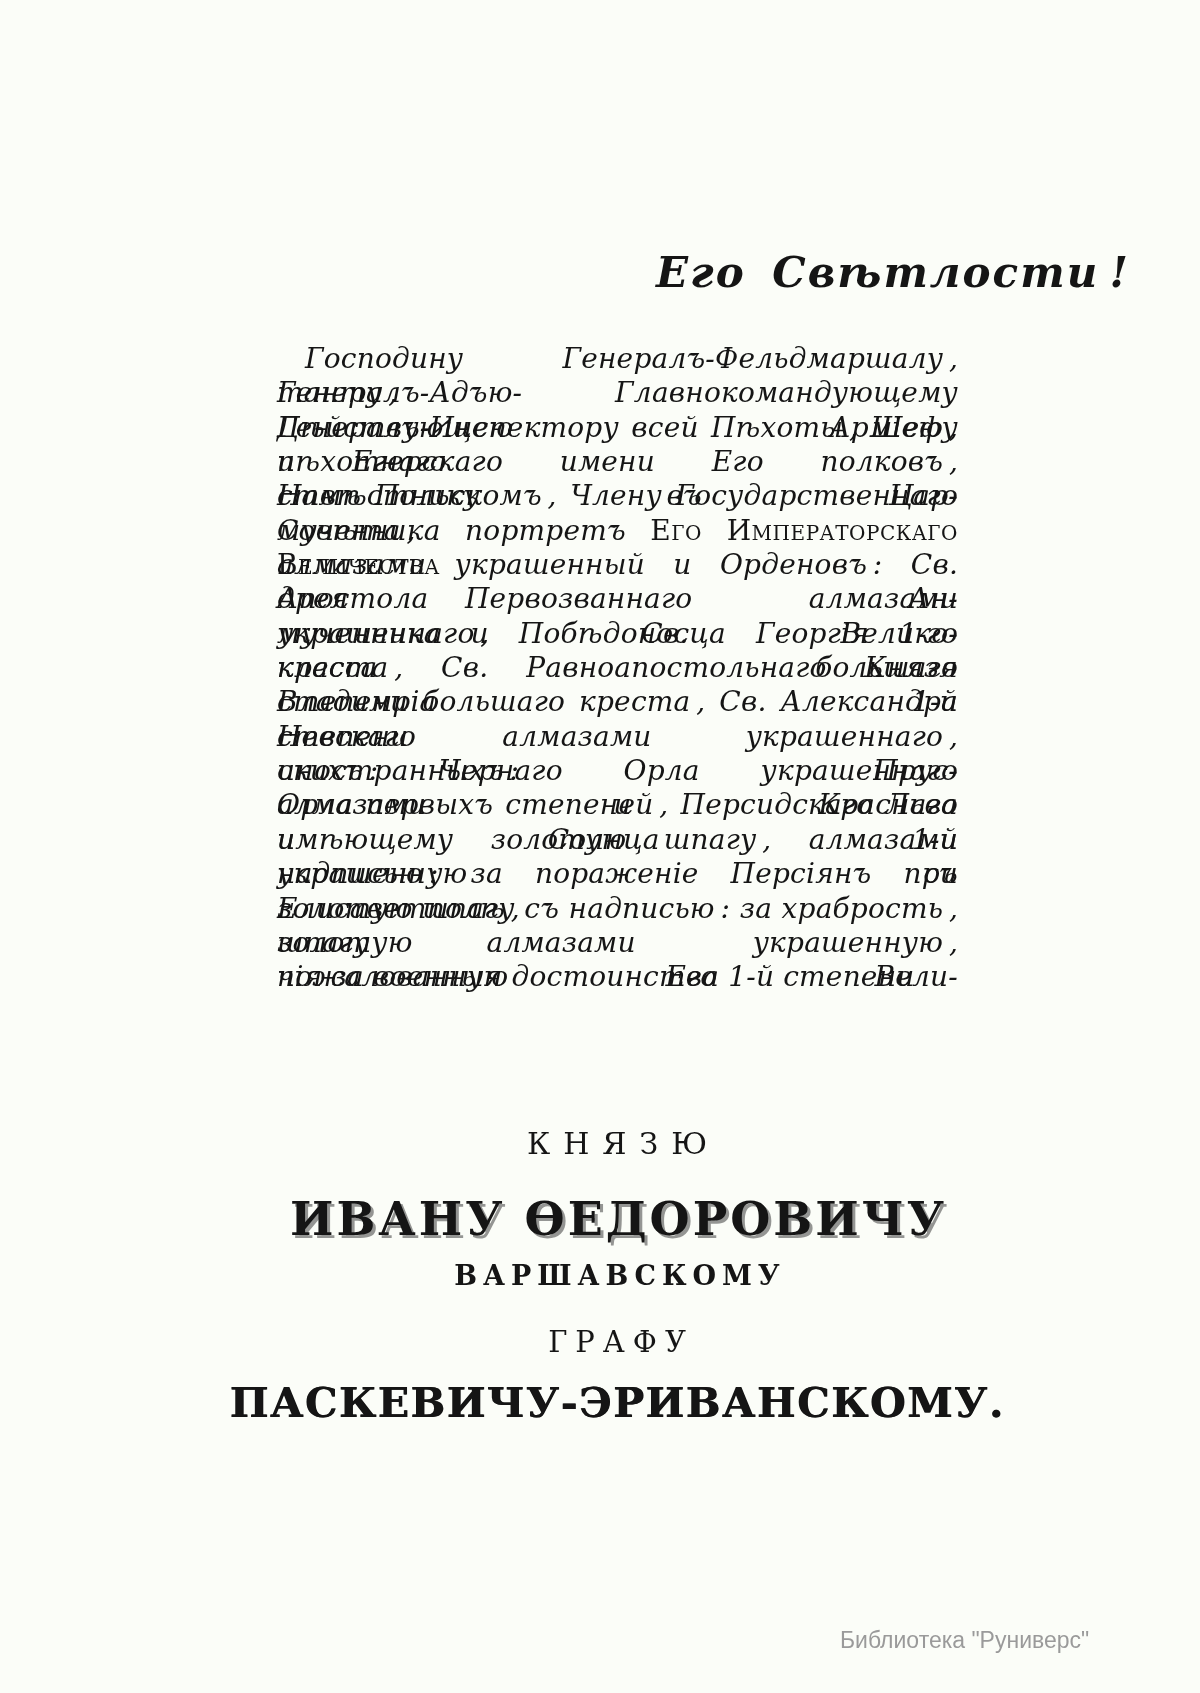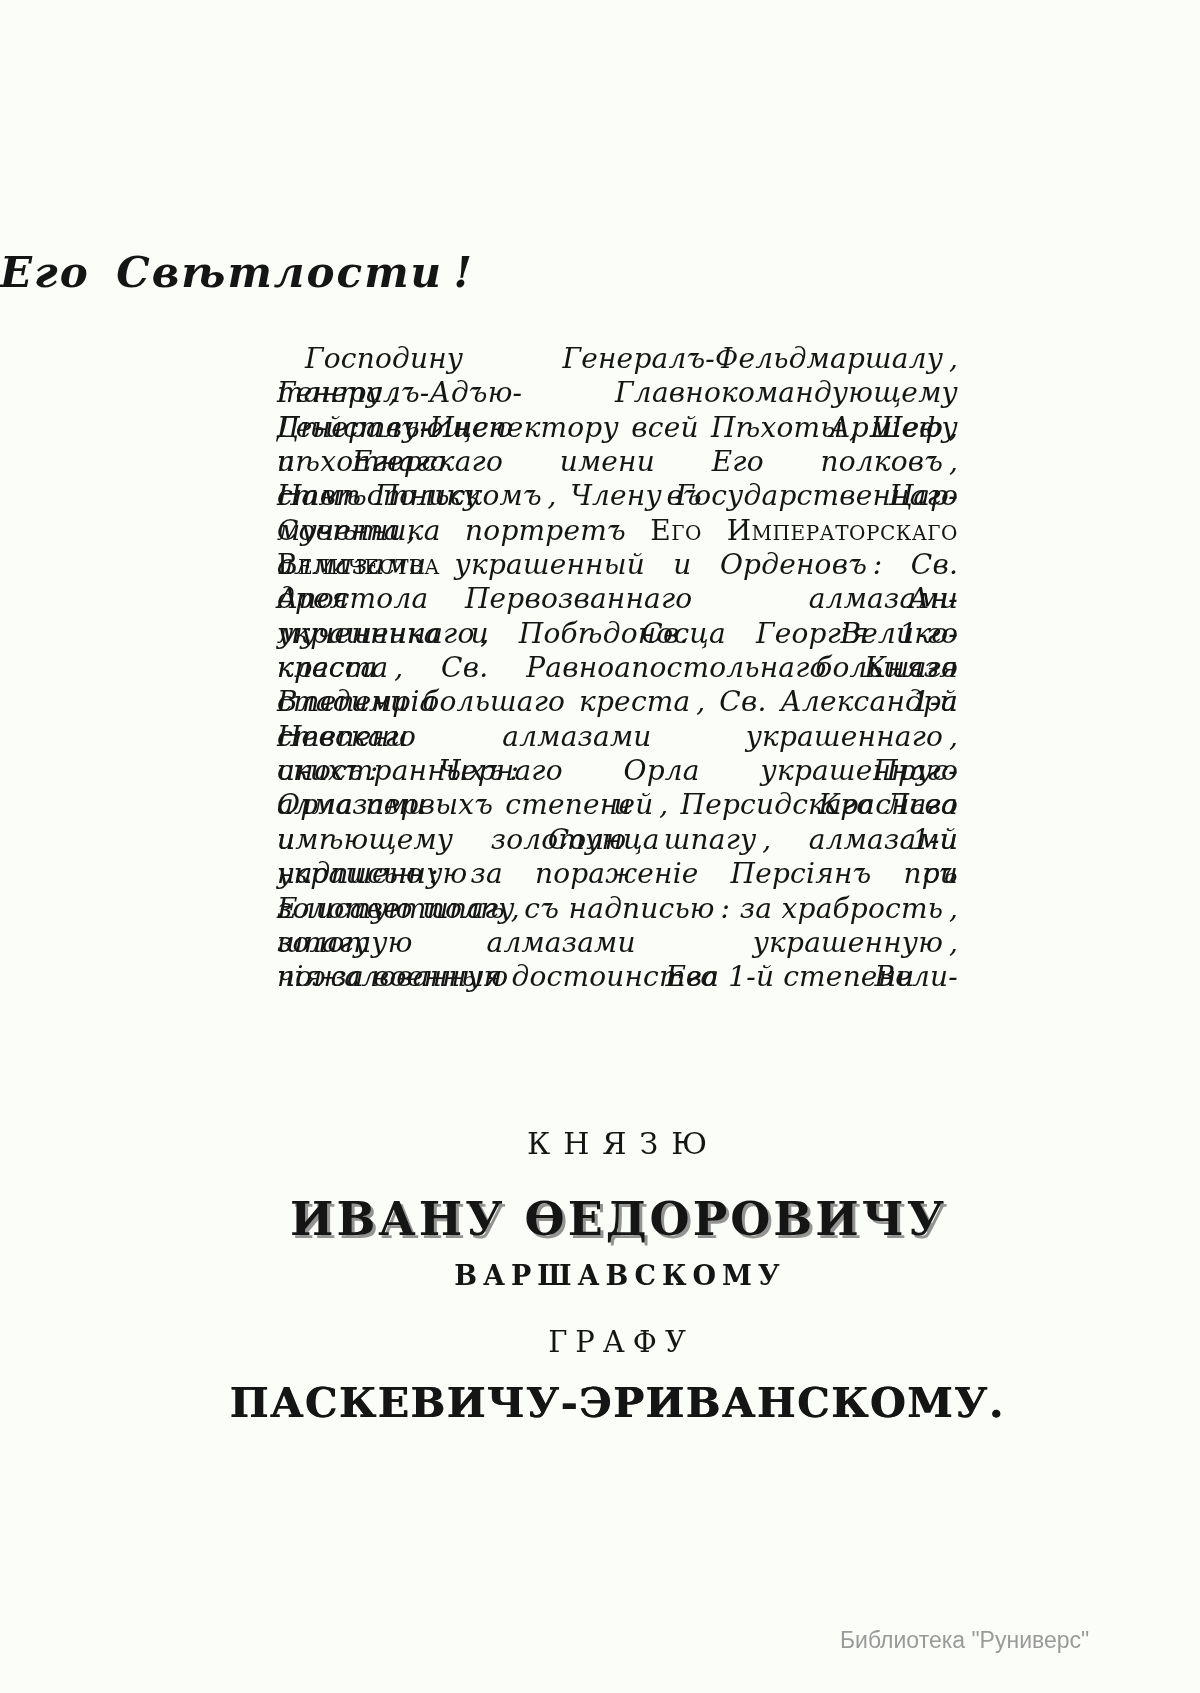--- a/index.html
+++ b/index.html
@@ -11,21 +11,21 @@
     font-family: "DejaVu Serif", serif;
     color: #151515;
     overflow: hidden;
   }
   .title {
     position: absolute;
     top: 248px;
     left: 0;
     width: 1130px;
     margin: 0;
-    text-align: left;
+    text-align: right;
     font-size: 42px;
     font-style: italic;
     font-weight: bold;
     letter-spacing: 2px;
     word-spacing: 10px;
     line-height: 1.2;
   }
   .dedication {
     position: absolute;
     left: 277px;

